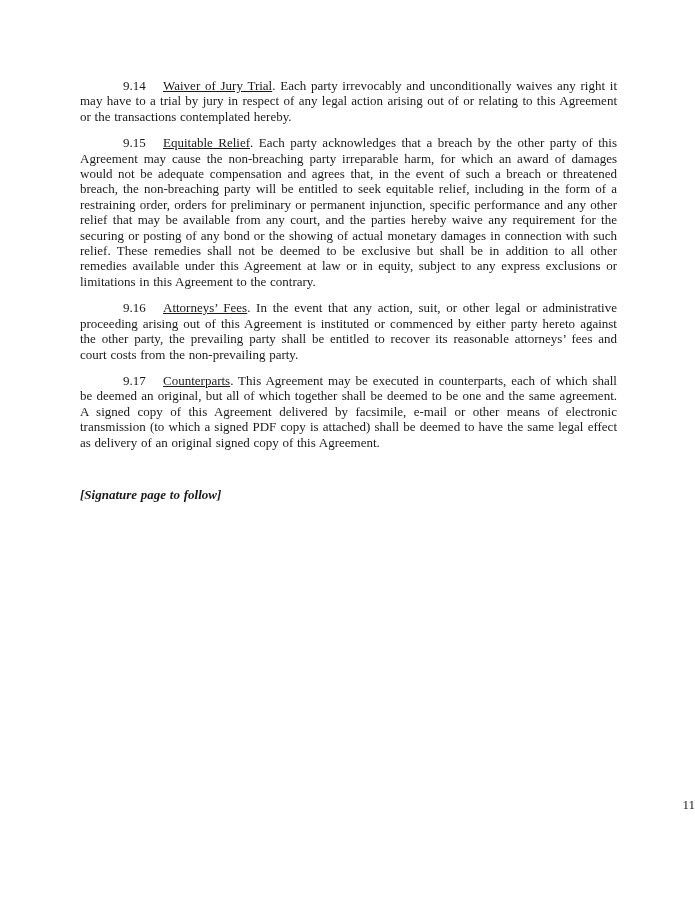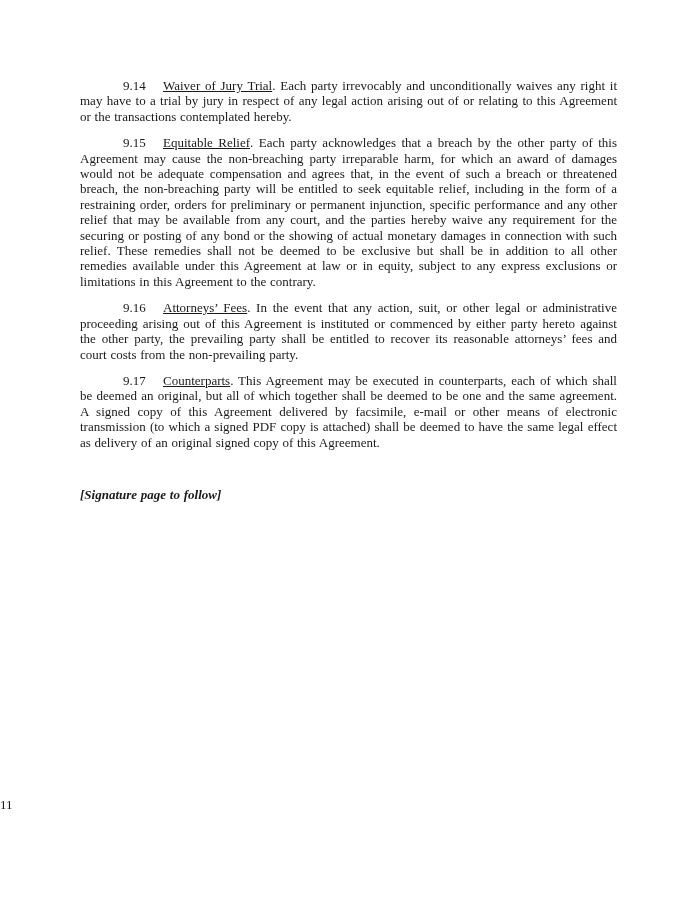--- a/index.html
+++ b/index.html
@@ -45,21 +45,21 @@
     font-size: 13px;
     font-weight: bold;
     font-style: italic;
     text-indent: 0;
   }
   .page-number {
     position: absolute;
     top: 797px;
     left: 0;
     width: 695px;
-    text-align: left;
+    text-align: right;
     font-size: 13px;
     color: #1a1a1a;
   }
 </style>
 </head>
 <body>
 
 <div class="page">
   <div class="content">
 

